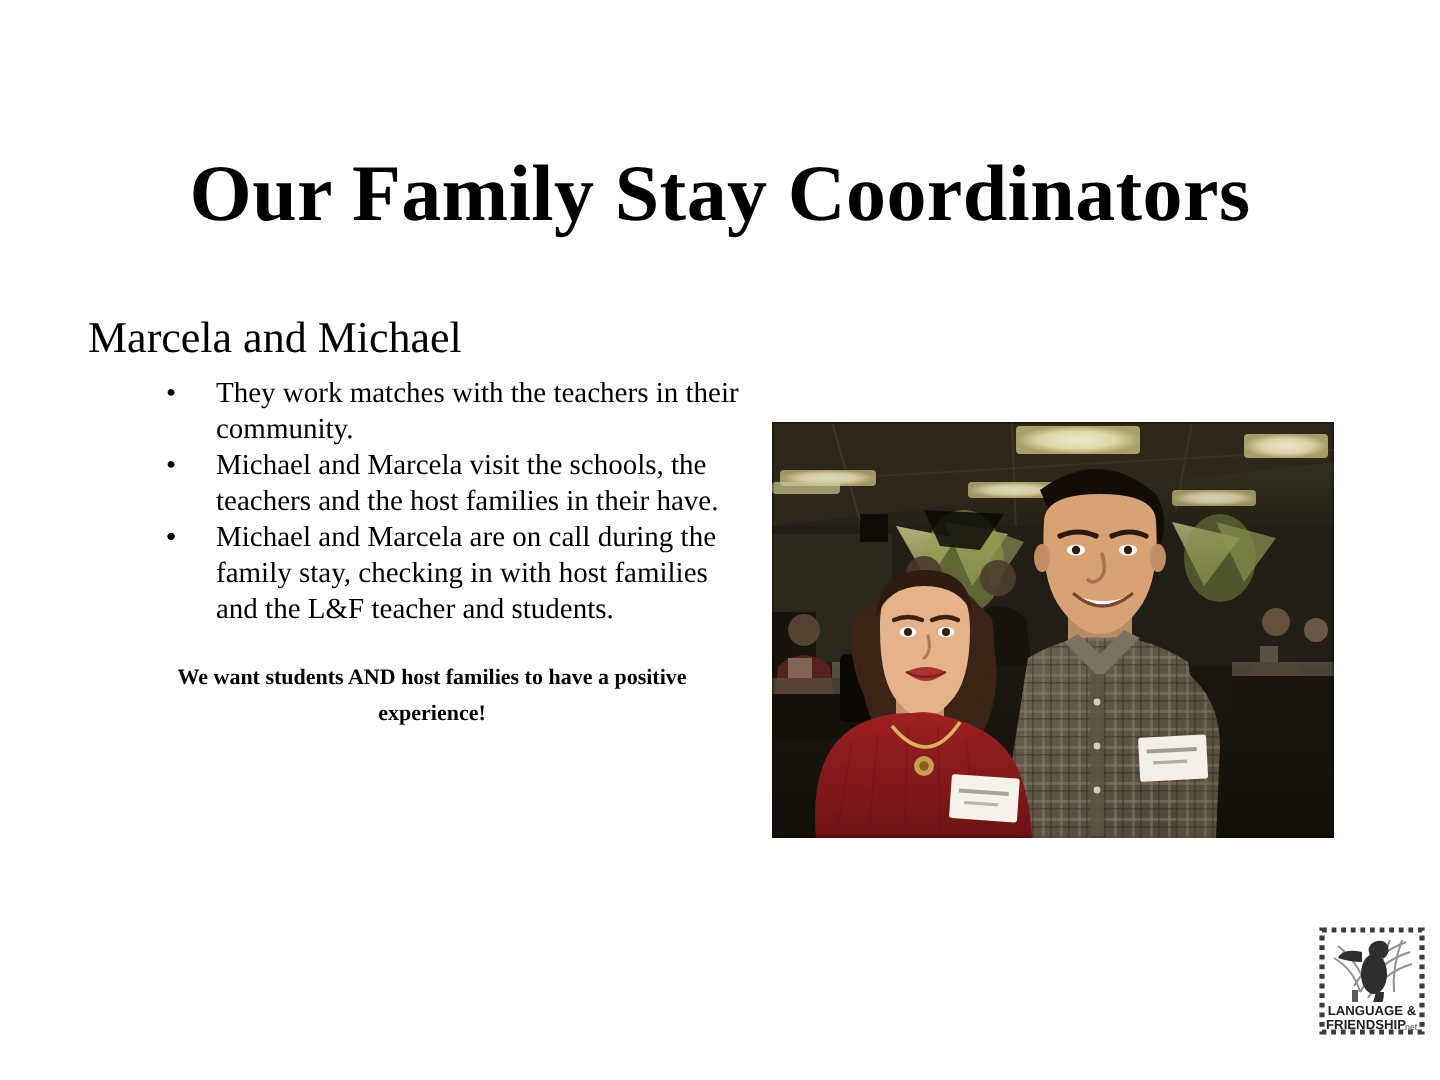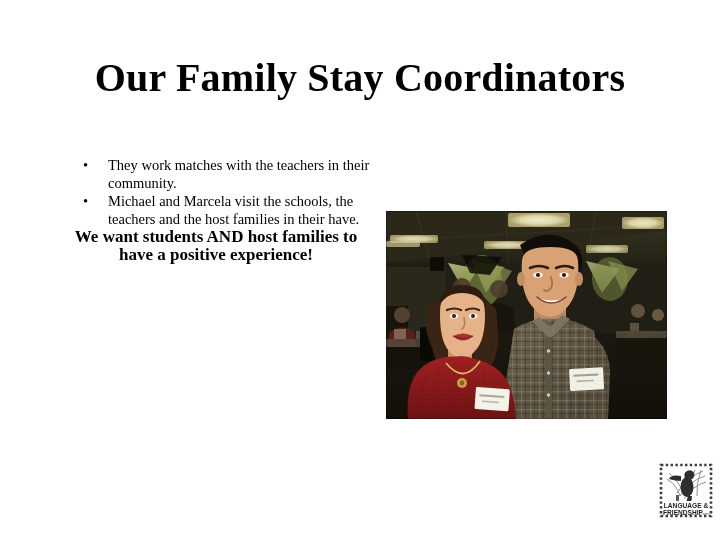--- a/index.html
+++ b/index.html
@@ -18,21 +18,21 @@
     position: relative;
     width: 720px;
     height: 540px;
     background: #ffffff;
   }
 
   
   .slide-title {
     position: absolute;
     left: 0;
-    top: 55px;
+    top: 74px;
     width: 720px;
     text-align: center;
     font-family: "Liberation Serif", "DejaVu Serif", serif;
     font-weight: bold;
     font-size: 40px;
     line-height: 46px;
     letter-spacing: 0.2px;
     color: #000000;
     white-space: nowrap;
   }
@@ -71,27 +71,27 @@
   }
   ul.bullets > li .bullet-dot {
     position: absolute;
     left: 39px;
     top: 0;
     font-size: 14.5px;
     line-height: 18px;
     color: #000000;
   }
   .closing-line {
-    margin-top: 0px;
+    margin-top: 16px;
     padding-left: 18px;
     padding-right: 4px;
     text-align: center;
     font-family: "Liberation Serif", "DejaVu Serif", serif;
     font-weight: bold;
-    font-size: 17px;
+    font-size: 11px;
     line-height: 18px;
     color: #000000;
   }
 
   
   .photo {
     position: absolute;
     left: 386px;
     top: 211px;
     width: 281px;
@@ -113,38 +113,40 @@
 </style>
 </head>
 <body>
 
 <div class="slide">
 
   <div class="slide-title">Our Family Stay Coordinators</div>
 
   <div class="body-col">
 
+    <div class="subhead">Marcela and Michael</div>
 
     <ul class="bullets">
       <li>
         <span class="bullet-dot">•</span>
         <span>They work matches with the teachers in their community.</span>
       </li>
       <li>
         <span class="bullet-dot">•</span>
         <span>Michael and Marcela visit the schools, the teachers and the host families in their have.</span>
       </li>
       <li>
         <span class="bullet-dot">•</span>
       </li>
       <li>
         <span class="bullet-dot">•</span>
       </li>
       <li>
         <span class="bullet-dot">•</span>
+        <span>Michael and Marcela are on call during the family stay, checking in with host families and the L&amp;F teacher and students.</span>
       </li>
     </ul>
 
     <div class="closing-line">We want students AND host families to have a positive experience!</div>
   </div>
 
   <div class="photo">
     <svg width="281" height="208" viewBox="0 0 281 208" xmlns="http://www.w3.org/2000/svg">
       <defs>
         <linearGradient id="ceil" x1="0" y1="0" x2="0" y2="1">

